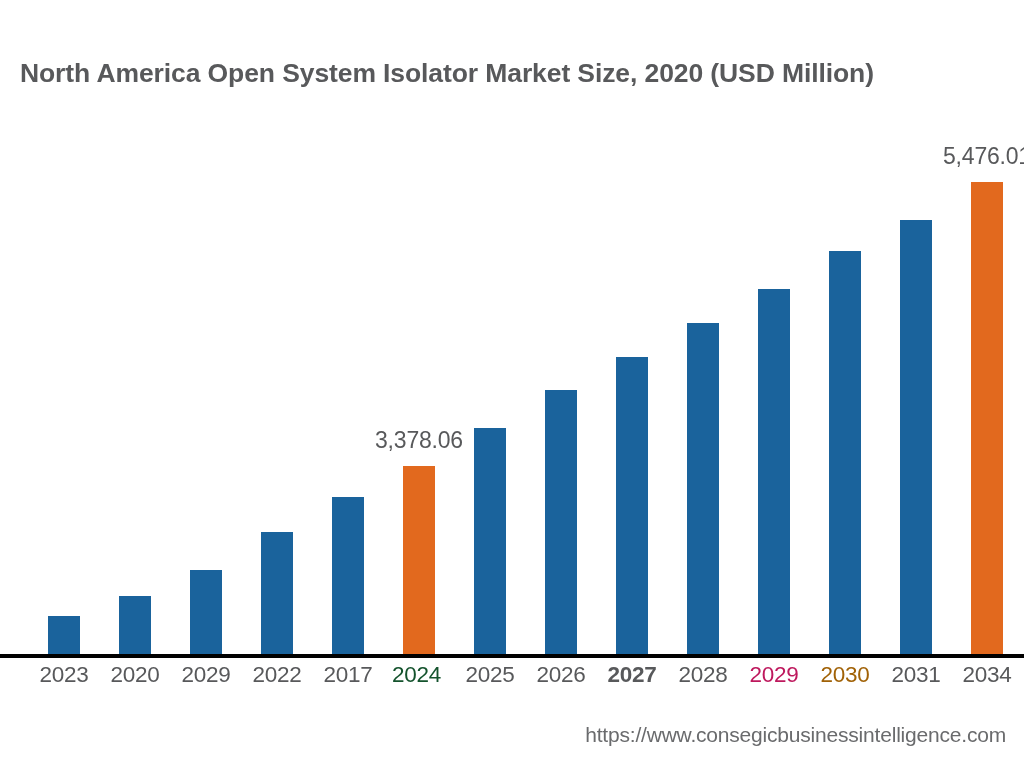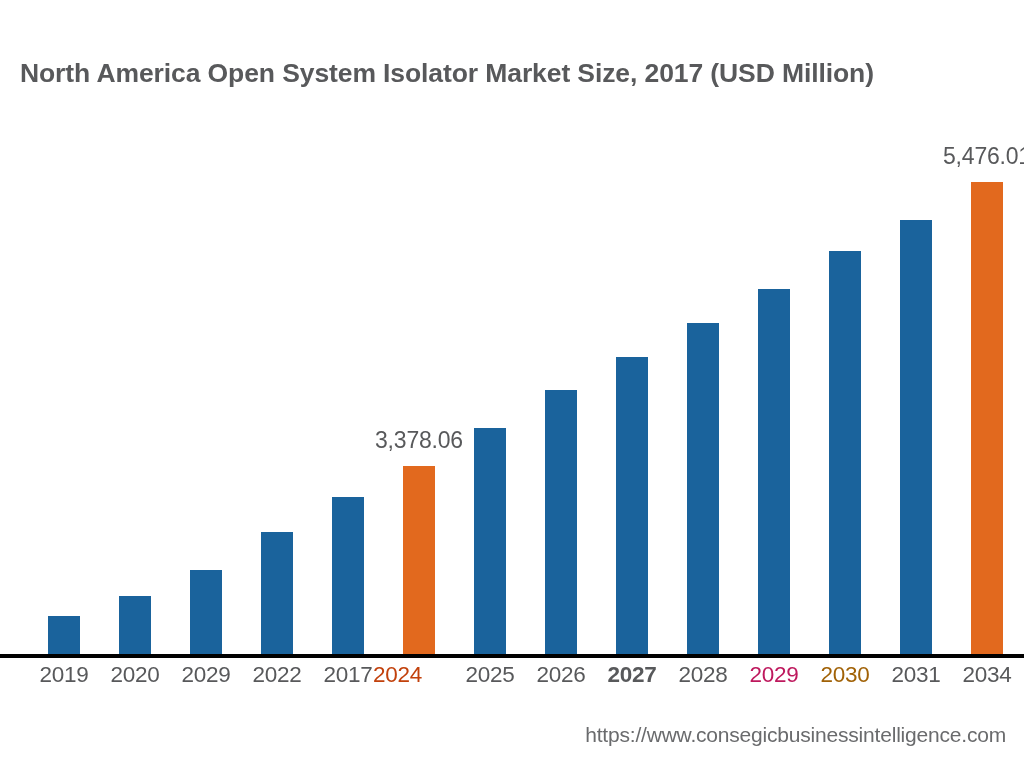--- a/index.html
+++ b/index.html
@@ -110,21 +110,21 @@
     color: #6a6b6d;
     letter-spacing: -0.2px;
     white-space: nowrap;
   }
 </style>
 </head>
 <body>
 
 <div id="chart-root" style="background: rgb(255, 255, 255);">
 
-  <div id="chart-title" style="color: rgb(88, 89, 91);">North America Open System Isolator Market Size, 2017 (USD Million)</div>
+  <div id="chart-title" style="color: rgb(88, 89, 91);">North America Open System Isolator Market Size, 2020 (USD Million)</div>
 
   <div id="plot-area">
       <div class="bar-slot" style="left: 28.5px;">
         <div class="bar series-primary" title="2019: 2270" style="height: 40px; background: rgb(26, 99, 156);"></div>
       </div>
       <div class="bar-slot" style="left: 99.5px;">
         <div class="bar series-primary" title="2020: 2417.8" style="height: 60px; background: rgb(26, 99, 156);"></div>
       </div>
       <div class="bar-slot" style="left: 170.5px;">
         <div class="bar series-primary" title="2021: 2609.1" style="height: 86px; background: rgb(26, 99, 156);"></div>
@@ -162,26 +162,26 @@
       </div>
       <div class="bar-slot" style="left: 951.5px;">
         <div class="bar series-highlight" title="2032: 5476.01" style="height: 474px; background: rgb(226, 105, 30);"></div>
         <div class="bar-value-label" style="bottom: 486px; color: rgb(88, 89, 91);">5,476.01</div>
       </div>
     </div>
 
   <div id="axis-line" style="background: rgb(0, 0, 0);"></div>
 
   <div id="axis-tick-labels">
-      <div class="axis-tick-label" style="left: 28.5px; color: rgb(88, 89, 91);">2019</div>
+      <div class="axis-tick-label" style="left: 28.5px; color: rgb(88, 89, 91);">2023</div>
       <div class="axis-tick-label" style="left: 99.5px; color: rgb(88, 89, 91);">2020</div>
       <div class="axis-tick-label" style="left: 170.5px; color: rgb(88, 89, 91);">2029</div>
       <div class="axis-tick-label" style="left: 241.5px; color: rgb(88, 89, 91);">2022</div>
       <div class="axis-tick-label" style="left: 312.5px; color: rgb(88, 89, 91);">2017</div>
-      <div class="axis-tick-label" style="left: 362px; color: #c2410c;">2024</div>
+      <div class="axis-tick-label" style="left: 381px; color: #14532d;">2024</div>
       <div class="axis-tick-label" style="left: 454.5px; color: rgb(88, 89, 91);">2025</div>
       <div class="axis-tick-label" style="left: 525.5px; color: rgb(88, 89, 91);">2026</div>
       <div class="axis-tick-label" style="left: 596.5px; color: rgb(88, 89, 91); font-weight: bold;">2027</div>
       <div class="axis-tick-label" style="left: 667.5px; color: rgb(88, 89, 91);">2028</div>
       <div class="axis-tick-label" style="left: 738.5px; color: #be185d;">2029</div>
       <div class="axis-tick-label" style="left: 809.5px; color: #a16207;">2030</div>
       <div class="axis-tick-label" style="left: 880.5px; color: rgb(88, 89, 91);">2031</div>
       <div class="axis-tick-label" style="left: 951.5px; color: rgb(88, 89, 91);">2034</div>
     </div>
 

